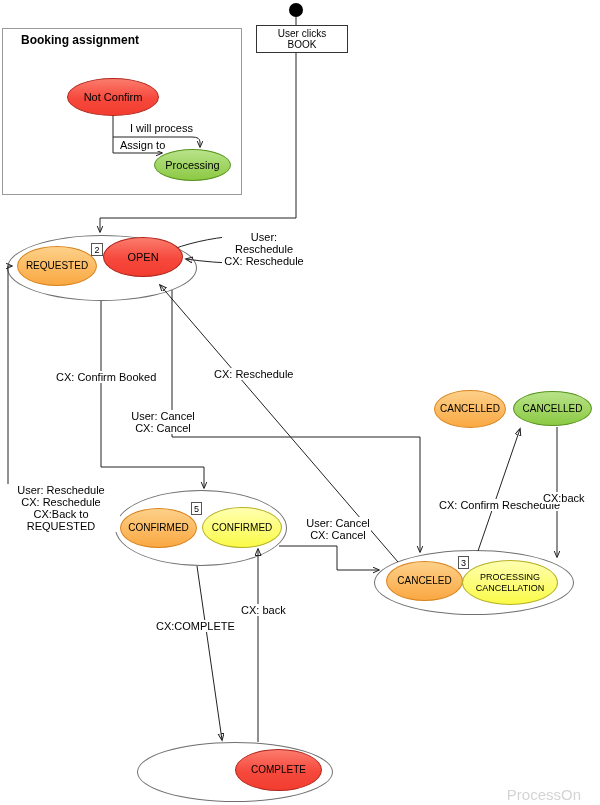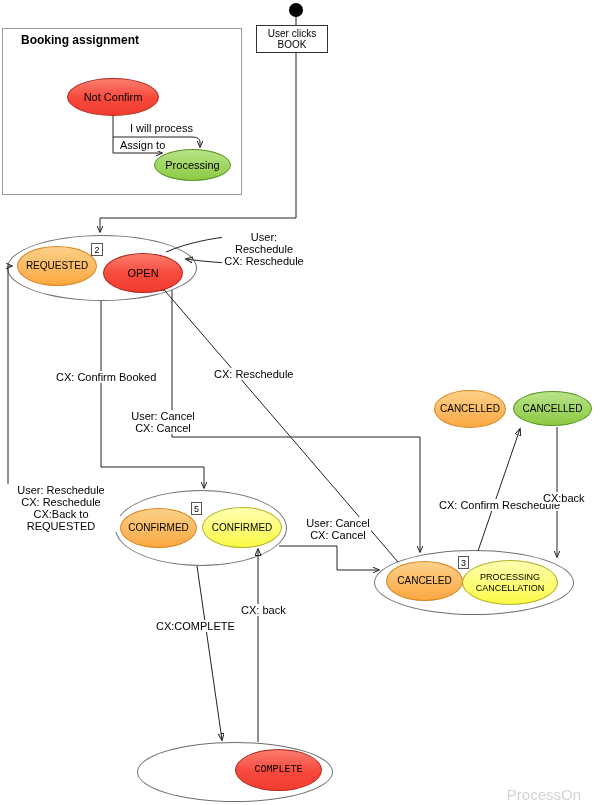--- a/index.html
+++ b/index.html
@@ -27,29 +27,29 @@
            text-align:center; white-space:pre-line; line-height:1.12; z-index:3; }
   .c-red    { background:linear-gradient(#fb7c6d, #f6483c 55%, #f23d30); border:1.5px solid #b02318; }
   .c-orange { background:linear-gradient(#fdd089, #faa842); border:1.5px solid #da831c; }
   .c-yellow { background:linear-gradient(#ffffb0, #fafa48); border:1.5px solid #b5b022; }
   .c-green  { background:linear-gradient(#b8e389, #8cc943); border:1.5px solid #56931f; }
   .fs9{font-size:9px;} .fs10{font-size:10px;} .fs11{font-size:11px;}
 
   .s-notassigned { left:67px;  top:78px;  width:92px; height:38px; }
   .s-processing  { left:154px; top:149px; width:77px; height:32px; }
   .s-requested   { left:17px;  top:246px; width:80px; height:40px; }
-  .s-open        { left:103px; top:253px; width:80px; height:40px; }
+  .s-open        { left:103px; top:237px; width:80px; height:40px; }
   .s-confirmed-o { left:120px; top:508px; width:77px; height:40px; }
   .s-confirmed-y { left:202px; top:507px; width:80px; height:41px; }
   .s-cancelled-o { left:434px; top:390px; width:72px; height:38px; }
   .s-cancelled-g { left:513px; top:391px; width:79px; height:35px; }
   .s-canceled    { left:386px; top:561px; width:77px; height:40px;text-align:right; }
   .s-proccancel  { left:462px; top:560px; width:96px; height:45px; }
   .s-completed   { left:146px; top:752px; width:81px; height:38px; }
-  .s-complete    { left:235px; top:749px; width:87px; height:42px;font-family:Liberation Mono, monospace; }
+  .s-complete    { left:235px; top:749px; width:87px; height:42px; }
 
   
   .badge { position:absolute; z-index:4; border:1px solid #555; background:#fff; font-size:9px;
            display:flex; align-items:center; justify-content:center; }
   .b1 { left:91px;  top:243px; width:12px; height:13px; }
   .b2 { left:191px; top:502px; width:11px; height:13px; }
   .b3 { left:458px; top:556px; width:11px; height:13px; }
 
   
   .elabel { position:absolute; z-index:4; font-size:11px; line-height:12px; background:#fff;
@@ -63,21 +63,21 @@
   .l-backreq { left:2px;   top:484px; width:118px; }
   .l-cancelconf { left:305px; top:517px; width:66px; }
   .l-confcanc { left:438px; top:499px; }
   .l-backcanc { left:542px; top:492px; }
   .l-complete { left:155px; top:620px; }
   .l-backcomp { left:240px; top:604px; }
 
   
   .initial { position:absolute; left:289px; top:3px; width:14px; height:14px; border-radius:50%;
              background:#000; z-index:4; }
-  .startbox { position:absolute; left:256px; top:25px; width:72px; height:28px; border:1px solid #333;
+  .startbox { position:absolute; left:256px; top:25px; width:92px; height:28px; border:1px solid #333;
               background:#fff; z-index:3; display:flex; align-items:center; justify-content:center;
               font-size:10px; line-height:11px; text-align:center; white-space:pre-line; }
 
   .watermark { position:absolute; right:19px; bottom:2px; font-size:15px; color:#d4d4d4; z-index:5; }
 </style>
 </head>
 <body>
 
 <div class="canvas">
 

